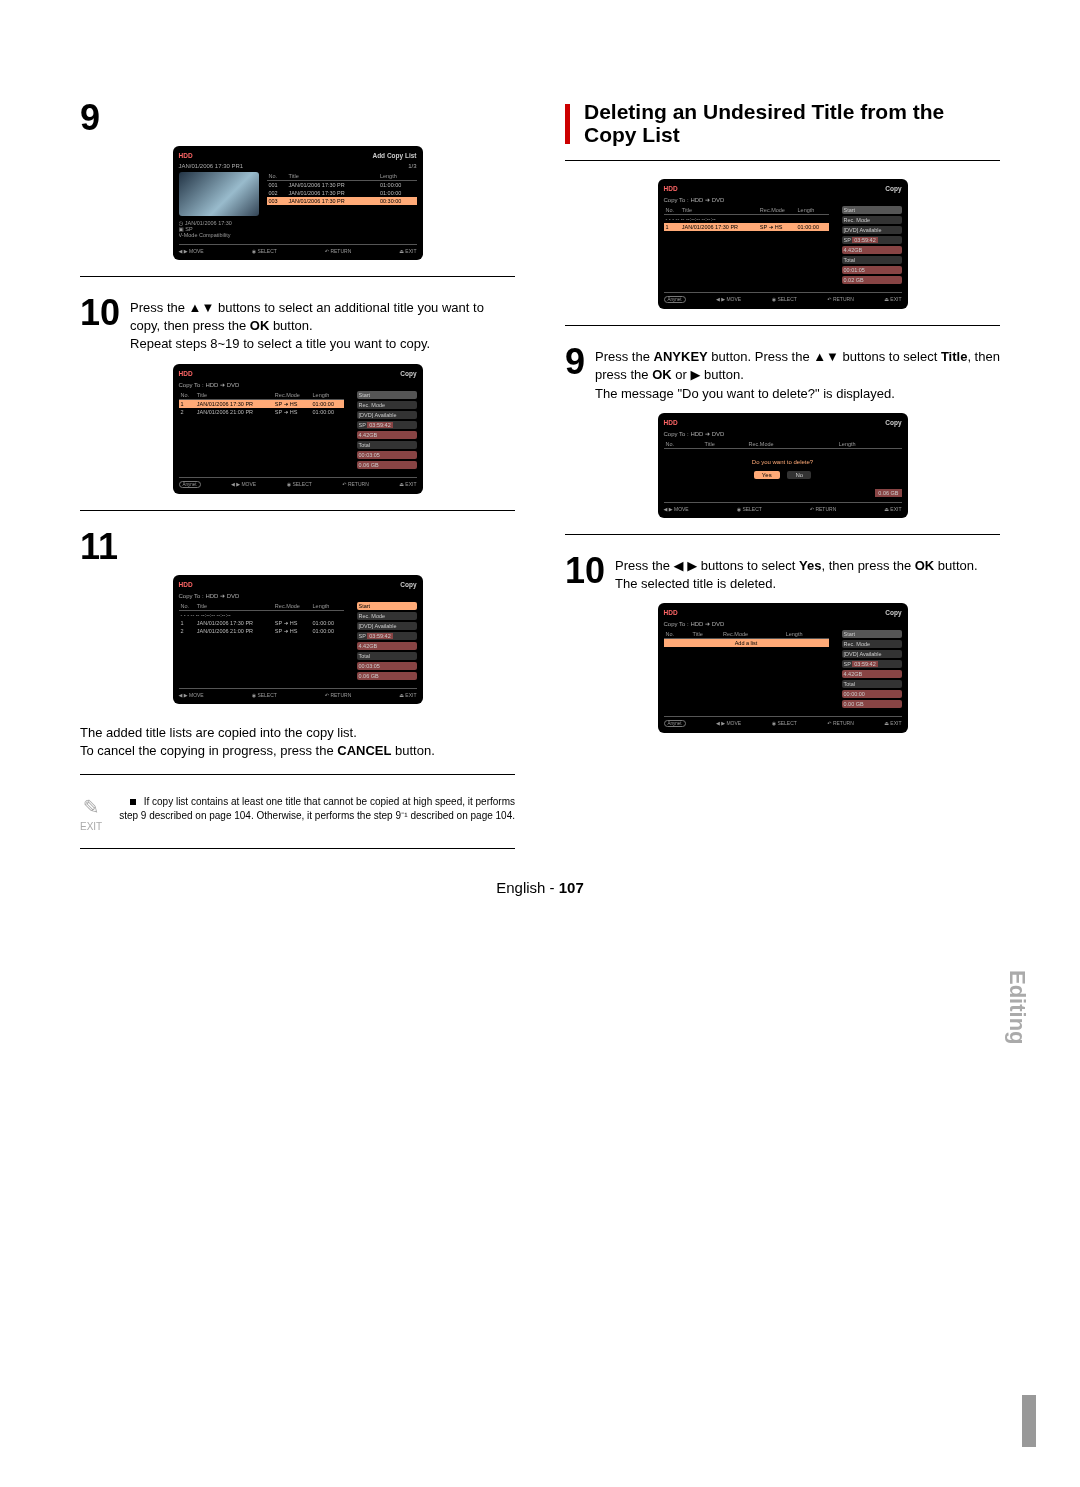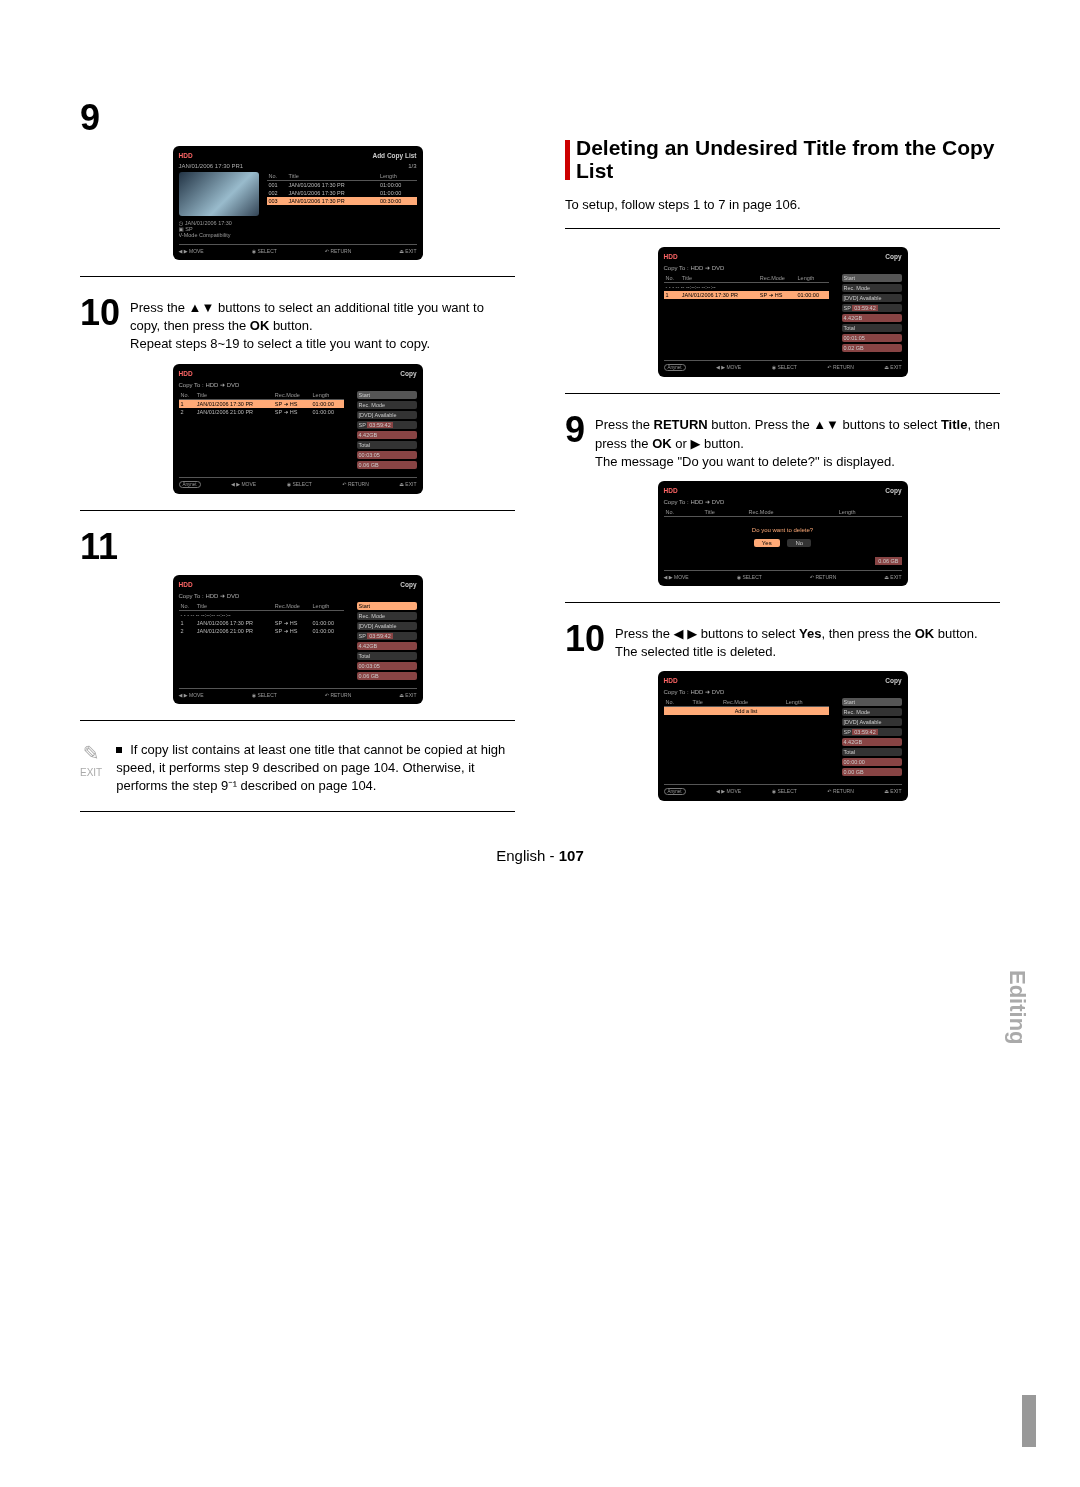--- a/index.html
+++ b/index.html
@@ -112,23 +112,22 @@
   .right-panel div {
     background: #333;
     margin-bottom: 2px;
     padding: 1px 2px;
     border-radius: 2px;
   }
   .right-panel .l1 { background: #555; }
   .section-head {
     display: flex;
     align-items: flex-start;
-    gap: 6px;
+    gap: 14px;
     margin-bottom: 10px;
-    margin-top: 36px;
   }
   .red-bar {
     width: 5px;
     height: 40px;
     background: #c00;
     margin-top: 4px;
     flex: 0 0 5px;
   }
   .section-title {
     font-size: 21px;
@@ -147,22 +146,23 @@
     text-align: center;
     color: #aaa;
     font-size: 10px;
   }
   .note-icon .glyph {
     font-size: 20px;
     display: block;
     margin-bottom: 2px;
   }
   .note-text {
-    font-size: 13px;
+    font-size: 10px;
     line-height: 1.4;
+    text-align: right;
   }
   .note-text .bullet {
     display: inline-block;
     width: 6px;
     height: 6px;
     background: #000;
     margin-right: 8px;
     vertical-align: middle;
   }
   .side-label {
@@ -385,20 +385,24 @@
       <div class="clear"></div>
     </div>
     <div class="ui-footer">
       <span>◀ ▶ MOVE</span>
       <span>◉ SELECT</span>
       <span>↶ RETURN</span>
       <span>⏏ EXIT</span>
     </div>
   </div>
 
+  <div class="step-text">
+    <span>The added title lists are copied into the copy list.</span><br>
+    <span>To cancel the copying in progress, press the </span><span class="bold">CANCEL</span><span> button.</span>
+  </div>
 
   <hr class="divider">
 
   <div class="note-block">
     <div class="note-icon">
       <span class="glyph">✎</span>
       <span>EXIT</span>
     </div>
     <div class="note-text">
       <span class="bullet"></span><span>If copy list contains at least one title that cannot be copied at high speed, it performs step 9 described on page 104. Otherwise, it performs the step 9⁻¹ described on page 104.</span>
@@ -406,21 +410,20 @@
   </div>
 
 </div>
 
 <div class="col">
 
   <div class="section-head">
     <div class="red-bar"></div>
     <div class="section-title">Deleting an Undesired Title from the Copy List</div>
   </div>
-  <div class="step-text">To setup, follow steps 1 to 7 in page 106.</div>
 
   <hr class="divider">
 
 
   <div class="ui-image">
     <div class="ui-header">
             <span class="hdd">HDD</span>
             <span>Copy</span>
           </div>
     <div class="ui-sub">Copy To : HDD ➜ DVD</div>
@@ -463,21 +466,21 @@
       <span>↶ RETURN</span>
       <span>⏏ EXIT</span>
     </div>
   </div>
 
   <hr class="divider">
 
   <div class="step">
     <div class="step-num">9</div>
     <div class="step-text">
-      <span>Press the </span><span class="bold">RETURN</span><span> button. Press the ▲▼ buttons to select </span><span class="bold">Title</span><span>, then press the </span><span class="bold">OK</span><span> or ▶ button.</span><br>
+      <span>Press the </span><span class="bold">ANYKEY</span><span> button. Press the ▲▼ buttons to select </span><span class="bold">Title</span><span>, then press the </span><span class="bold">OK</span><span> or ▶ button.</span><br>
       <span>The message "Do you want to delete?" is displayed.</span>
     </div>
   </div>
 
   <div class="ui-image">
     <div class="ui-header">
             <span class="hdd">HDD</span>
             <span>Copy</span>
           </div>
     <div class="ui-sub">Copy To : HDD ➜ DVD</div>

